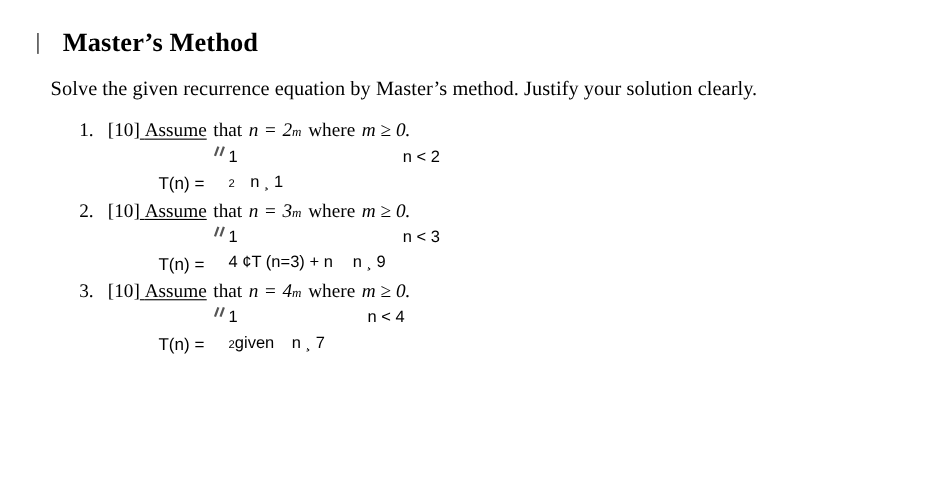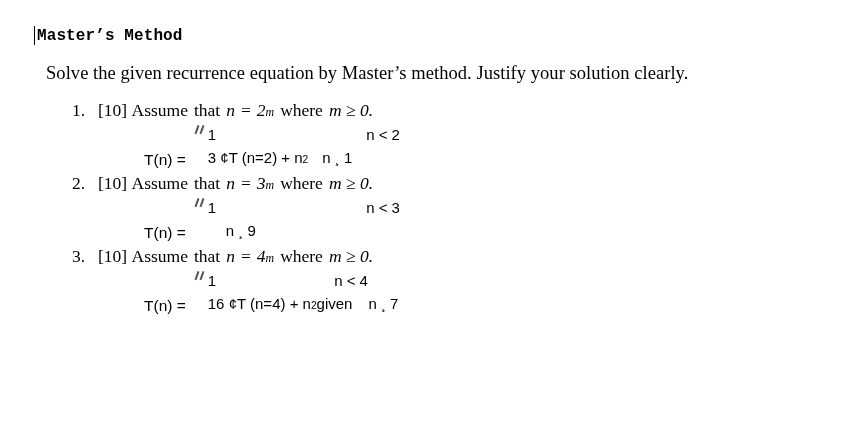--- a/index.html
+++ b/index.html
@@ -28,24 +28,25 @@
     margin-bottom: 18px;
   }
   .cursor-bar {
     display: inline-block;
     width: 1px;
     height: 19px;
     background: #000;
     margin-right: 2px;
   }
   .doc-title {
-    font-family: Liberation Mono, monospace;
+    font-family: Liberation Serif, serif;
     font-weight: bold;
-    font-size: 16px;
+    font-size: 24px;
     letter-spacing: 0.1px;
+    margin-left: 20px;
   }
   .intro {
     font-size: 18.5px;
     margin: 0 0 16px 12px;
     letter-spacing: 0.05px;
   }
   .list {
     margin: 0;
     padding: 0;
     list-style: none;
@@ -60,20 +61,21 @@
     padding-left: 38px;
   }
   .num {
     width: 26px;
     flex: none;
   }
   .brackets {
     white-space: pre;
   }
   .underlined {
+    text-decoration: underline;
     text-underline-offset: 2px;
   }
   .ital {
     font-style: italic;
   }
   sup {
     font-size: 0.68em;
     vertical-align: super;
     line-height: 0;
   }
@@ -171,21 +173,20 @@
           <span class="tick1"></span>
             <span class="tick2"></span>
         </span>
         <span class="cases">
           <span class="case-row">
             <span class="case-expr">1</span>
             <span class="sp-a"></span>
             <span class="case-cond">n &lt; 2</span>
           </span>
           <span class="case-row">
-            <span class="case-expr">3 ¢T (n=2) + n</span>
               <sup>2</sup>
             <span class="sp-c" style="width:14px;display:inline-block;"></span>
             <span class="case-cond">n ¸ 1</span>
           </span>
         </span>
       </div>
     </li>
 
     <li class="item">
       <div class="item-line">
@@ -213,20 +214,21 @@
           <span class="tick1"></span>
             <span class="tick2"></span>
         </span>
         <span class="cases">
           <span class="case-row">
             <span class="case-expr">1</span>
             <span class="sp-a"></span>
             <span class="case-cond">n &lt; 3</span>
           </span>
           <span class="case-row">
+            <span class="case-expr">4 ¢T (n=3) + n</span>
               <sup></sup>
             <span class="sp-c" style="width:18px;display:inline-block;"></span>
             <span class="case-cond">n ¸ 9</span>
           </span>
         </span>
       </div>
     </li>
 
     <li class="item">
       <div class="item-line">
@@ -254,21 +256,20 @@
           <span class="tick1"></span>
             <span class="tick2"></span>
         </span>
         <span class="cases">
           <span class="case-row">
             <span class="case-expr">1</span>
             <span class="sp-b"></span>
             <span class="case-cond">n &lt; 4</span>
           </span>
           <span class="case-row">
-            <span class="case-expr">16 ¢T (n=4) + n</span>
               <sup>2</sup>
               <span>given</span>
             <span class="sp-c" style="width:16px;display:inline-block;"></span>
             <span class="case-cond">n ¸ 7</span>
           </span>
         </span>
       </div>
     </li>
 
   </ul>

